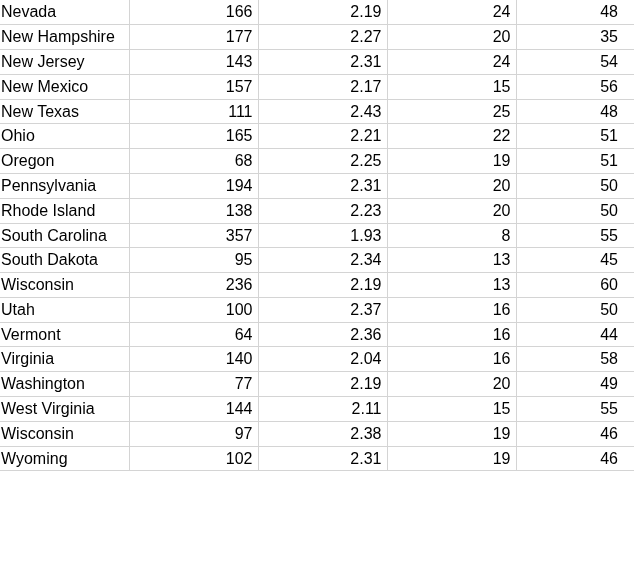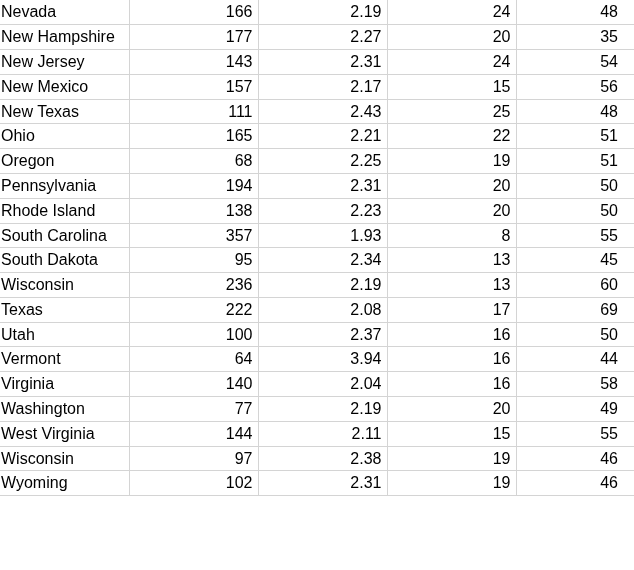--- a/index.html
+++ b/index.html
@@ -163,37 +163,30 @@
           <td class="cell-last">45</td>
         </tr>
         <tr>
           <td class="cell-state">Wisconsin</td>
           <td class="cell-num">236</td>
           <td class="cell-num">2.19</td>
           <td class="cell-num">13</td>
           <td class="cell-last">60</td>
         </tr>
         <tr>
-          <td class="cell-state">Texas</td>
-          <td class="cell-num">222</td>
-          <td class="cell-num">2.08</td>
-          <td class="cell-num">17</td>
-          <td class="cell-last">69</td>
-        </tr>
-        <tr>
           <td class="cell-state">Utah</td>
           <td class="cell-num">100</td>
           <td class="cell-num">2.37</td>
           <td class="cell-num">16</td>
           <td class="cell-last">50</td>
         </tr>
         <tr>
           <td class="cell-state">Vermont</td>
           <td class="cell-num">64</td>
-          <td class="cell-num">3.94</td>
+          <td class="cell-num">2.36</td>
           <td class="cell-num">16</td>
           <td class="cell-last">44</td>
         </tr>
         <tr>
           <td class="cell-state">Virginia</td>
           <td class="cell-num">140</td>
           <td class="cell-num">2.04</td>
           <td class="cell-num">16</td>
           <td class="cell-last">58</td>
         </tr>

